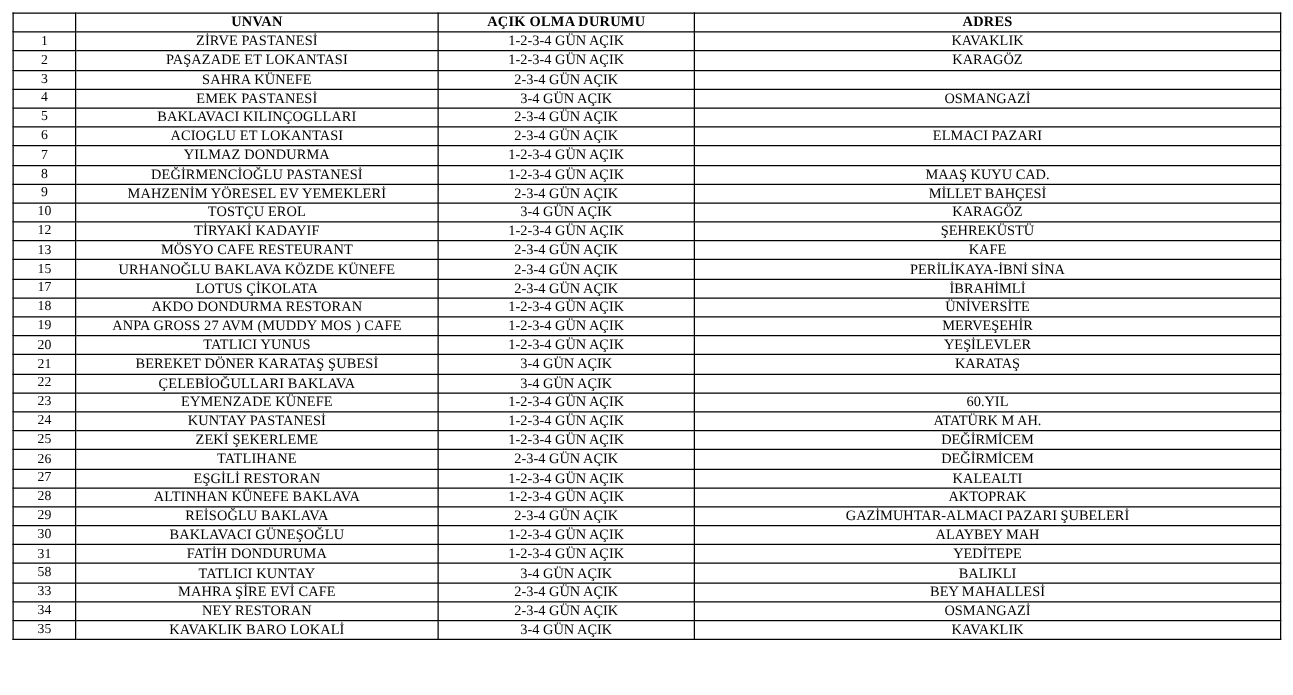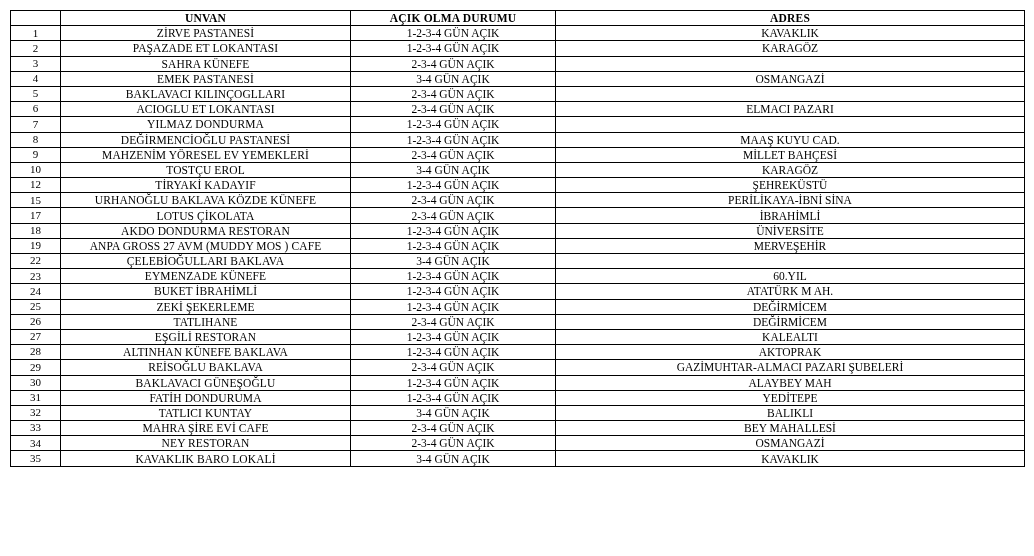--- a/index.html
+++ b/index.html
@@ -138,20 +138,26 @@
           <td class="days">3-4 GÜN AÇIK</td>
           <td class="addr">KARAGÖZ</td>
         </tr>
         <tr>
           <td class="num">12</td>
           <td class="name">TİRYAKİ KADAYIF</td>
           <td class="days">1-2-3-4 GÜN AÇIK</td>
           <td class="addr">ŞEHREKÜSTÜ</td>
         </tr>
         <tr>
+          <td class="num">13</td>
+          <td class="name">MÖSYO CAFE RESTEURANT</td>
+          <td class="days">2-3-4 GÜN AÇIK</td>
+          <td class="addr">KAFE</td>
+        </tr>
+        <tr>
           <td class="num">15</td>
           <td class="name">URHANOĞLU BAKLAVA KÖZDE KÜNEFE</td>
           <td class="days">2-3-4 GÜN AÇIK</td>
           <td class="addr">PERİLİKAYA-İBNİ SİNA</td>
         </tr>
         <tr>
           <td class="num">17</td>
           <td class="name">LOTUS ÇİKOLATA</td>
           <td class="days">2-3-4 GÜN AÇIK</td>
           <td class="addr">İBRAHİMLİ</td>
@@ -160,36 +166,48 @@
           <td class="num">18</td>
           <td class="name">AKDO DONDURMA RESTORAN</td>
           <td class="days">1-2-3-4 GÜN AÇIK</td>
           <td class="addr">ÜNİVERSİTE</td>
         </tr>
         <tr>
           <td class="num">19</td>
           <td class="name">ANPA GROSS 27 AVM (MUDDY MOS ) CAFE</td>
           <td class="days">1-2-3-4 GÜN AÇIK</td>
           <td class="addr">MERVEŞEHİR</td>
+        </tr>
+        <tr>
+          <td class="num">20</td>
+          <td class="name">TATLICI YUNUS</td>
+          <td class="days">1-2-3-4 GÜN AÇIK</td>
+          <td class="addr">YEŞİLEVLER</td>
+        </tr>
+        <tr>
+          <td class="num">21</td>
+          <td class="name">BEREKET DÖNER KARATAŞ ŞUBESİ</td>
+          <td class="days">3-4  GÜN AÇIK</td>
+          <td class="addr">KARATAŞ</td>
         </tr>
         <tr>
           <td class="num">22</td>
           <td class="name">ÇELEBİOĞULLARI BAKLAVA</td>
           <td class="days">3-4  GÜN AÇIK</td>
           <td class="addr"></td>
         </tr>
         <tr>
           <td class="num">23</td>
           <td class="name">EYMENZADE KÜNEFE</td>
           <td class="days">1-2-3-4 GÜN AÇIK</td>
           <td class="addr">60.YIL</td>
         </tr>
         <tr>
           <td class="num">24</td>
-          <td class="name">BUKET İBRAHİMLİ</td>
+          <td class="name">KUNTAY PASTANESİ</td>
           <td class="days">1-2-3-4 GÜN AÇIK</td>
           <td class="addr">ATATÜRK  M AH.</td>
         </tr>
         <tr>
           <td class="num">25</td>
           <td class="name">ZEKİ ŞEKERLEME</td>
           <td class="days">1-2-3-4 GÜN AÇIK</td>
           <td class="addr">DEĞİRMİCEM</td>
         </tr>
         <tr>
@@ -222,21 +240,21 @@
           <td class="days">1-2-3-4 GÜN AÇIK</td>
           <td class="addr">ALAYBEY MAH</td>
         </tr>
         <tr>
           <td class="num">31</td>
           <td class="name">FATİH DONDURUMA</td>
           <td class="days">1-2-3-4 GÜN AÇIK</td>
           <td class="addr">YEDİTEPE</td>
         </tr>
         <tr>
-          <td class="num">32</td>
+          <td class="num">58</td>
           <td class="name">TATLICI KUNTAY</td>
           <td class="days">3-4  GÜN AÇIK</td>
           <td class="addr">BALIKLI</td>
         </tr>
         <tr>
           <td class="num">33</td>
           <td class="name">MAHRA ŞİRE EVİ CAFE</td>
           <td class="days">2-3-4 GÜN AÇIK</td>
           <td class="addr">BEY MAHALLESİ</td>
         </tr>

